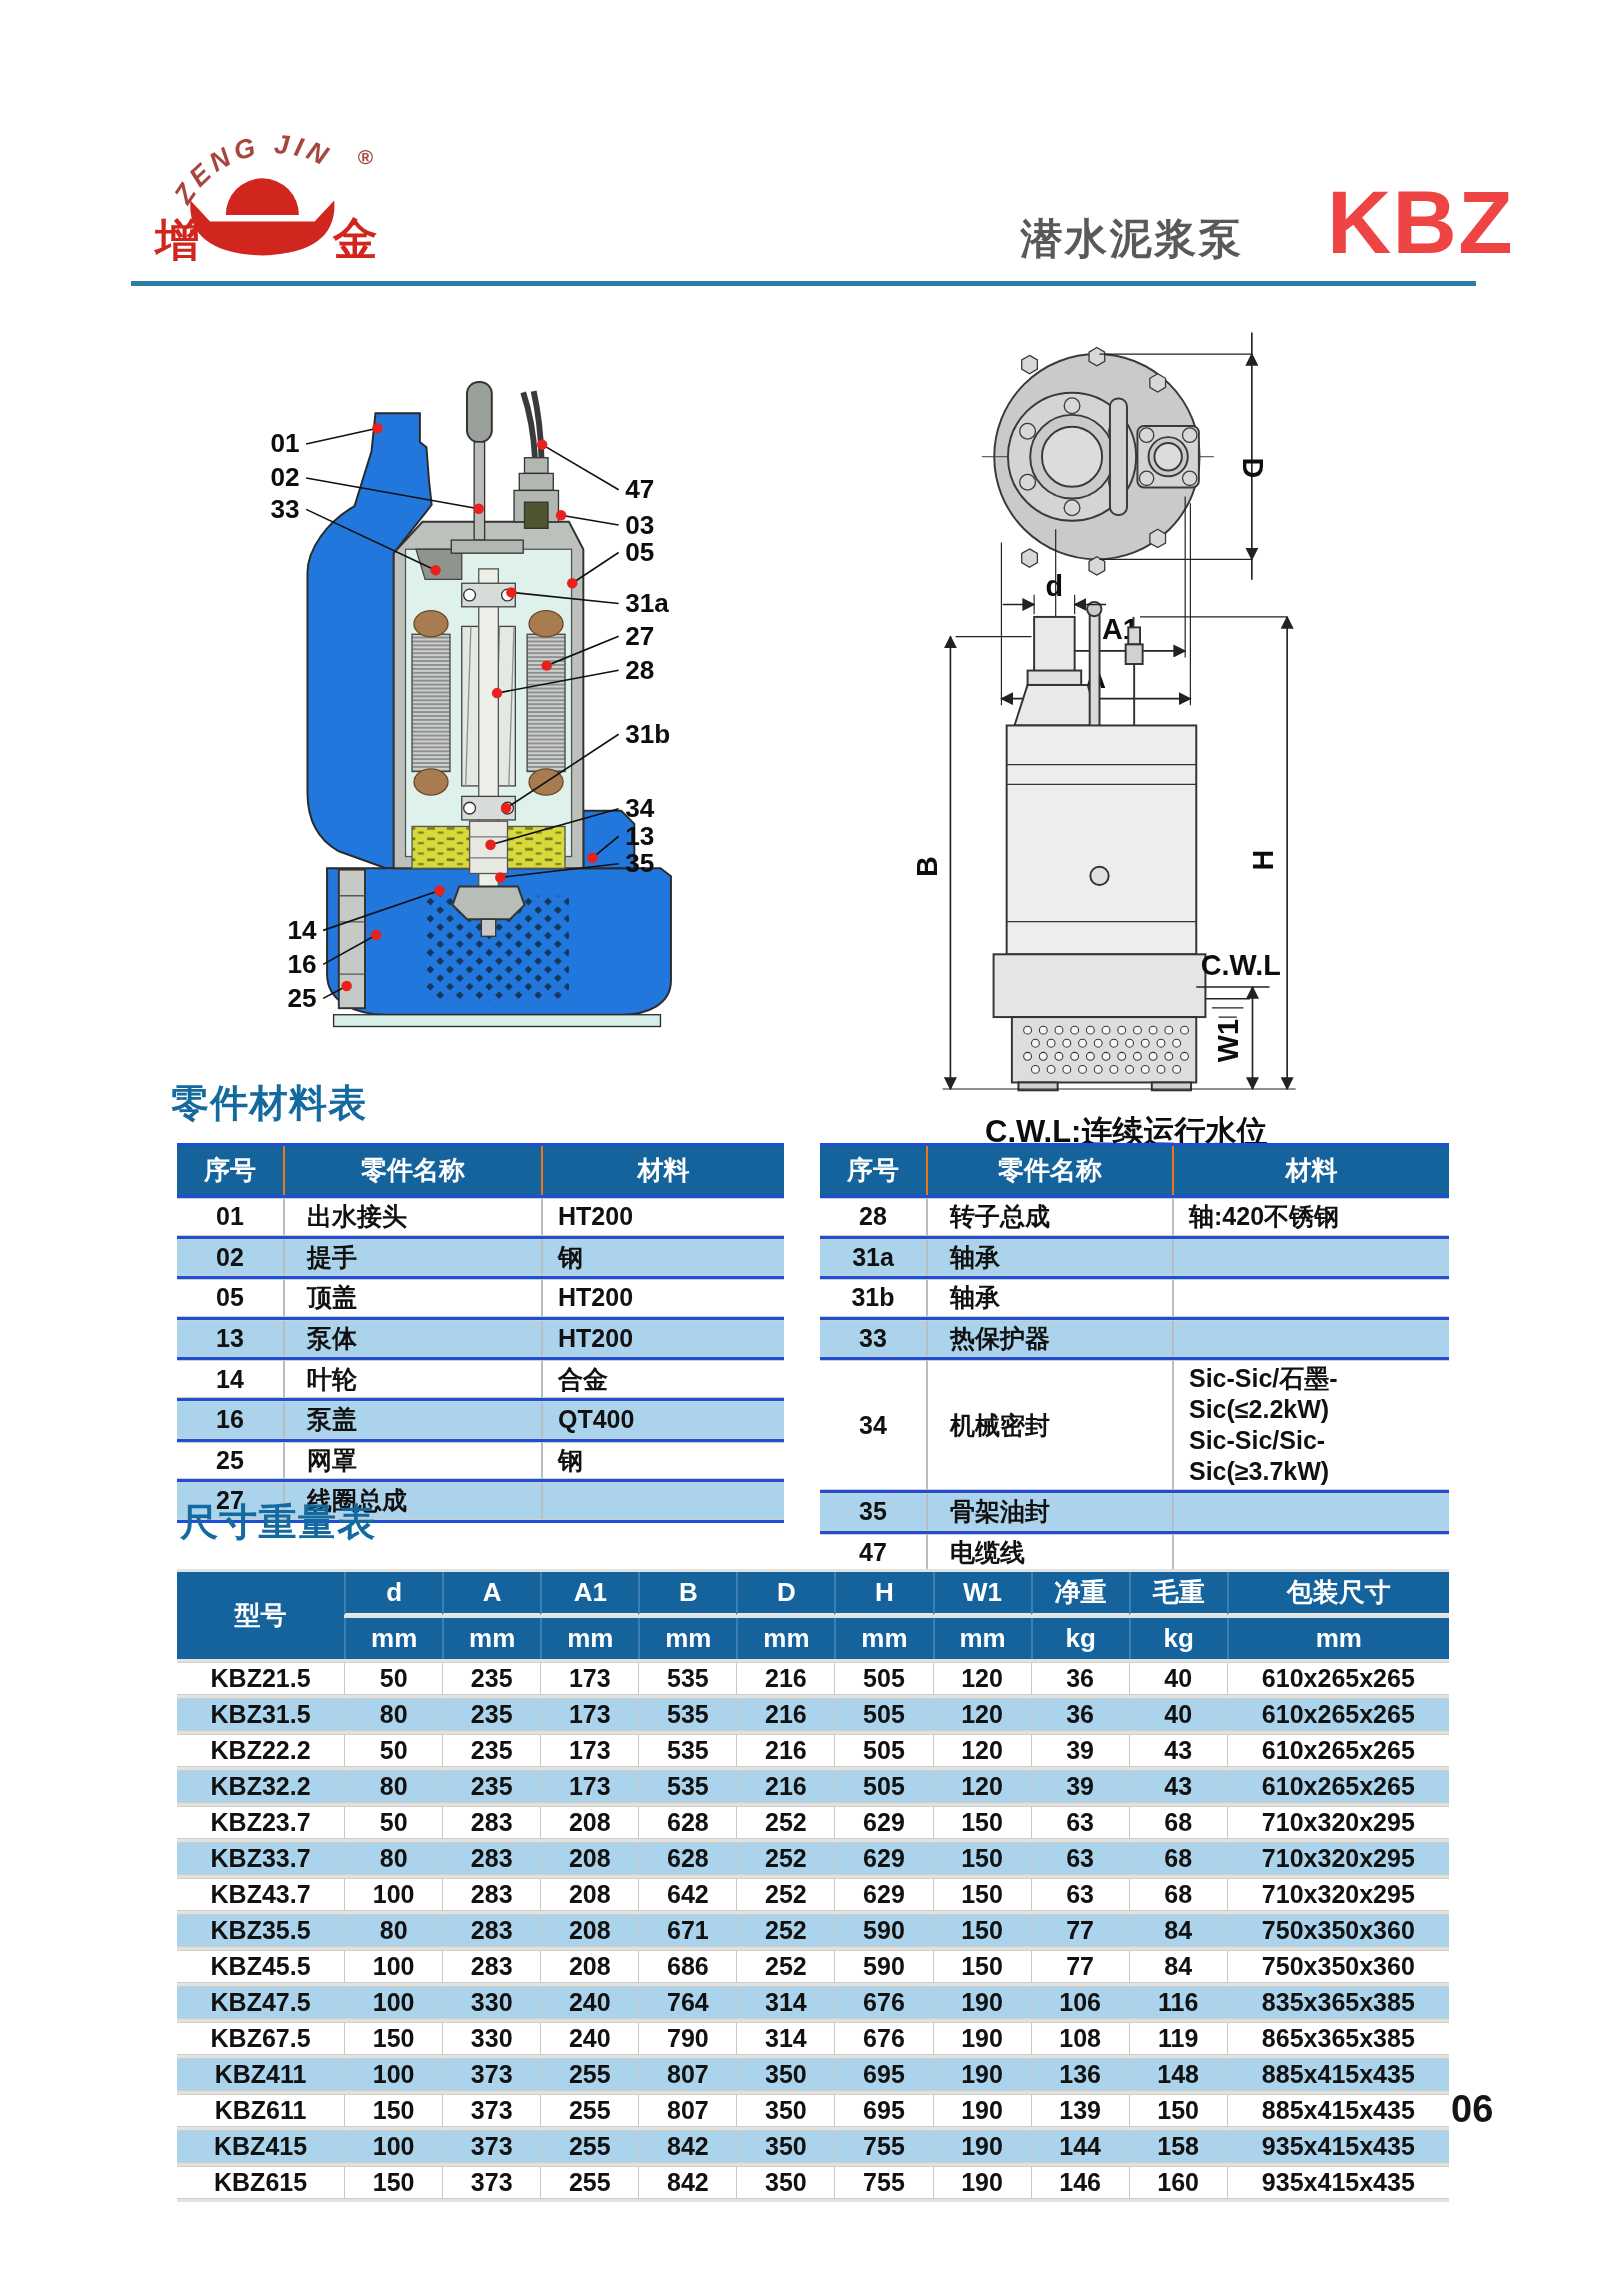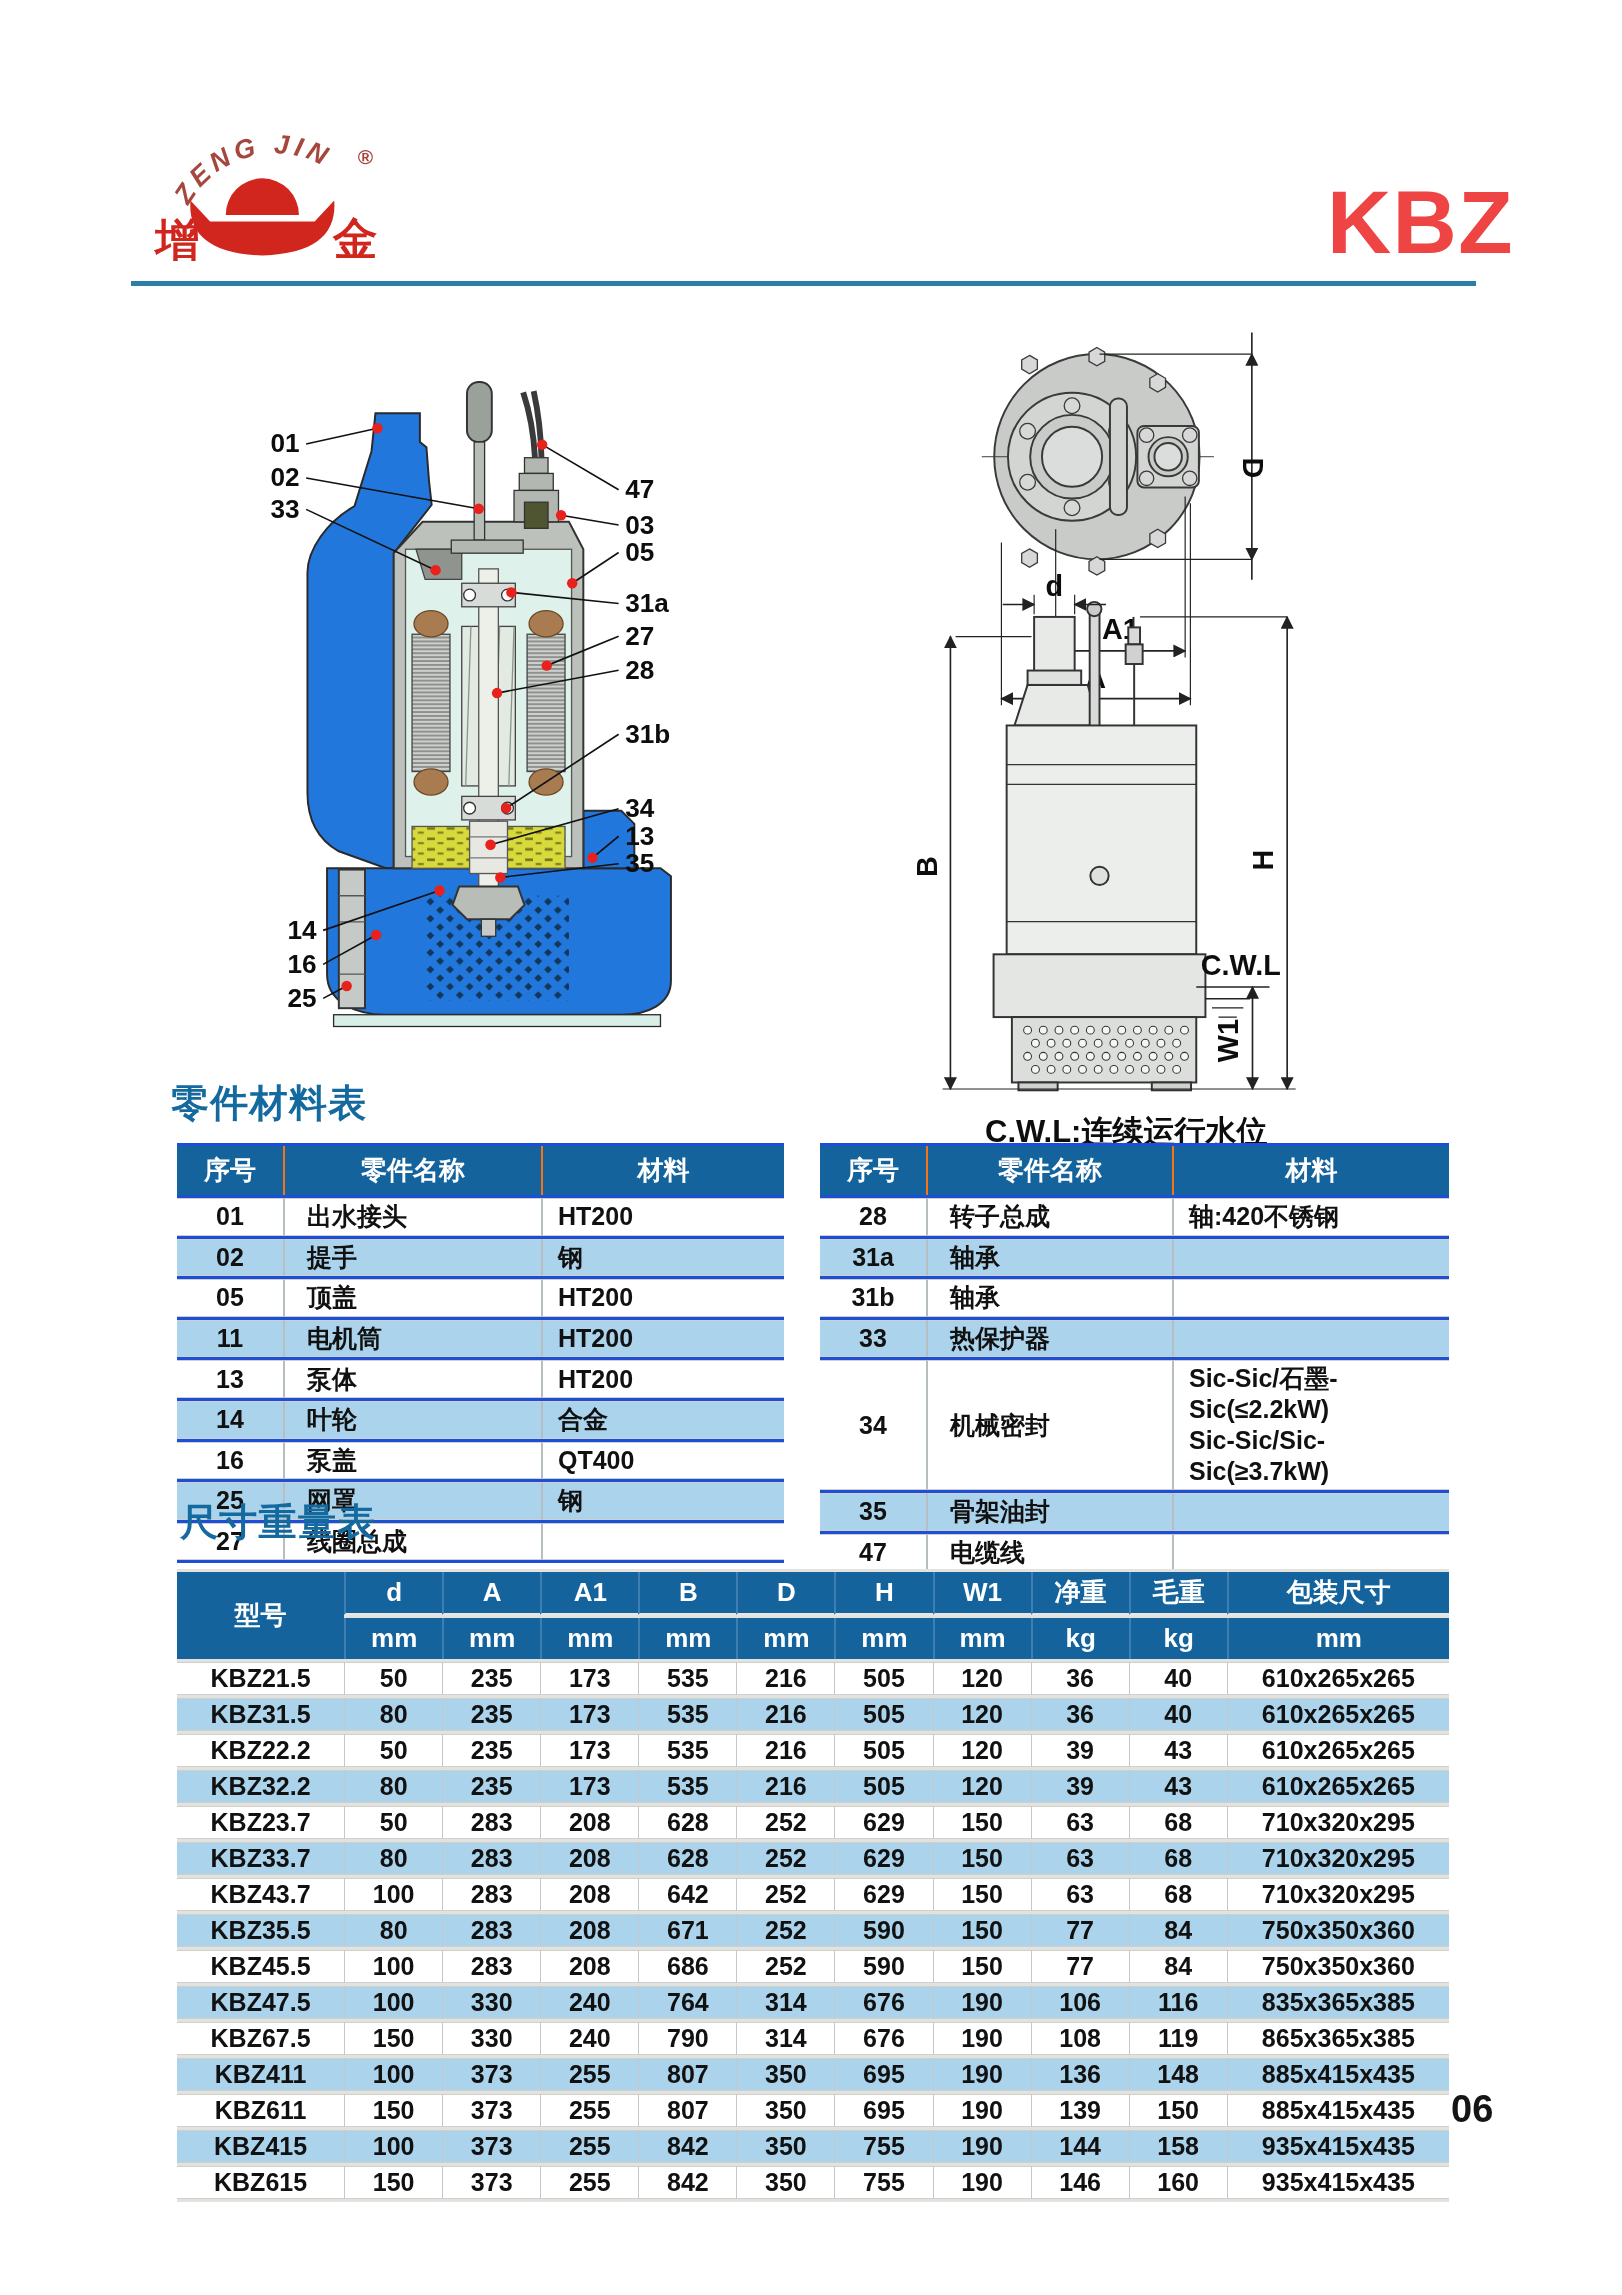--- a/index.html
+++ b/index.html
@@ -58,20 +58,21 @@
     </text>
     <text x="322" y="52" font-size="32" fill="#a5473d" font-weight="700">®</text>
     <text x="12" y="192" font-size="68" font-weight="800" fill="#d0261e">增</text>
     <text x="284" y="190" font-size="68" font-weight="800" fill="#d0261e">金</text>
     <g>
       <path d="M120,130 A56,56 0 0 1 232,130 Z" fill="#d0261e"></path>
       <path d="M 66,108 L 96,140 L 256,140 L 286,108 C 290,158 258,190 176,192 C 94,190 62,158 66,108 Z" fill="#d0261e"></path>
     </g>
   </svg>
 
+  <div class="abs prod-title">潜水泥浆泵</div>
   <div class="abs prod-code">KBZ</div>
   <div class="abs head-rule"></div>
 
   <svg class="abs" style="left:229px;top:353px;" width="523" height="739" viewBox="0 0 800 1130">
     <defs>
       <pattern id="hatch" width="8" height="6" patternUnits="userSpaceOnUse">
         <rect width="8" height="6" fill="#cdd0cd"></rect>
           <path d="M0,3 H8" stroke="#6e726e" stroke-width="2"></path>
       </pattern>
       <pattern id="oil" width="30" height="16" patternUnits="userSpaceOnUse">
@@ -354,27 +355,20 @@
           </td>
         </tr>
         <tr>
           <td class="">05</td>
           <td class="nm">顶盖</td>
           <td class="mt">
             <div>HT200</div>
           </td>
         </tr>
         <tr>
-          <td class="">11</td>
-          <td class="nm">电机筒</td>
-          <td class="mt">
-            <div>HT200</div>
-          </td>
-        </tr>
-        <tr>
           <td class="">13</td>
           <td class="nm">泵体</td>
           <td class="mt">
             <div>HT200</div>
           </td>
         </tr>
         <tr>
           <td class="">14</td>
           <td class="nm">叶轮</td>
           <td class="mt">

